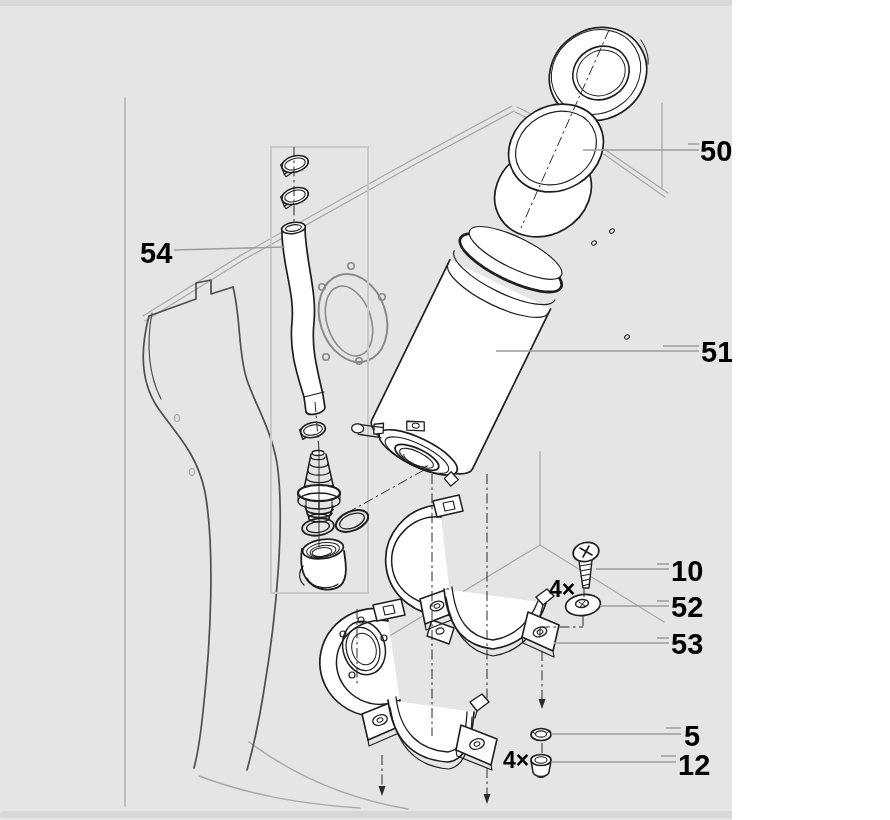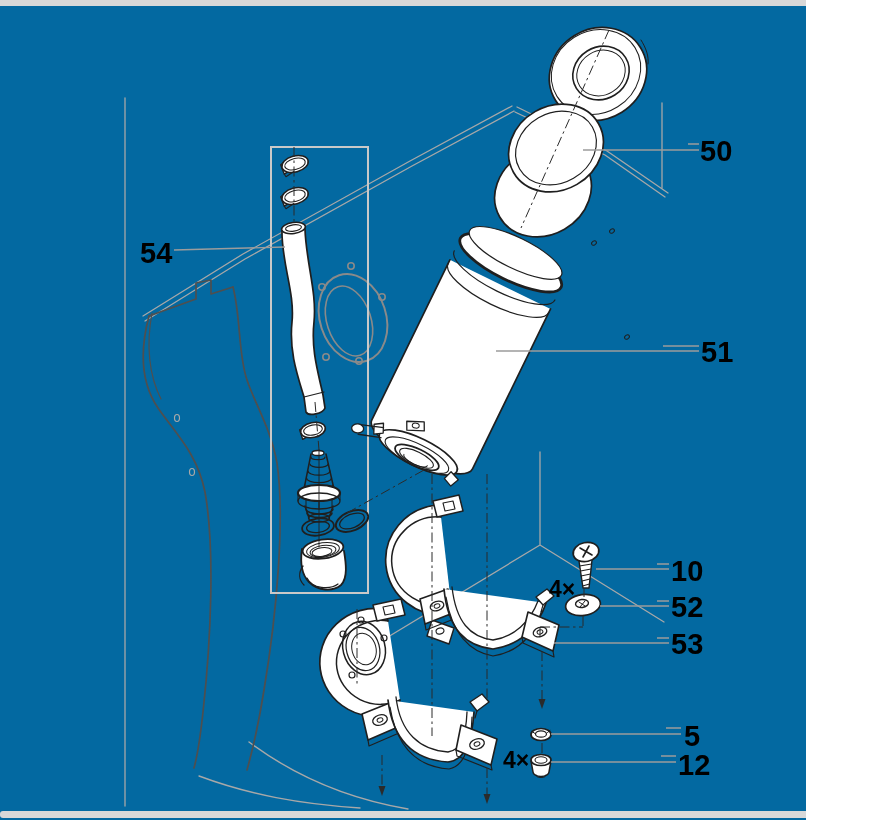--- a/index.html
+++ b/index.html
@@ -1,16 +1,16 @@
 <!DOCTYPE html>
 <html><head>
 <meta charset="utf-8">
 <style>
   html,body{margin:0;padding:0;background:#fff;}
-  .stage{position:relative;width:806px;height:820px;background:#0369a1;overflow:hidden;
+  .stage{position:relative;width:732px;height:820px;background:#e5e5e5;overflow:hidden;
          font-family:"Liberation Sans", sans-serif;}
   svg{display:block;}
   .k  {stroke:#1f1f1f;fill:none;stroke-linecap:round;stroke-linejoin:round;}
   .kw {stroke:#1f1f1f;fill:#ffffff;stroke-linecap:round;stroke-linejoin:round;}
   .g1 {stroke:#a8a8a8;fill:none;stroke-linecap:round;stroke-linejoin:round;}
   .g2 {stroke:#4f4f4f;fill:none;stroke-linecap:round;stroke-linejoin:round;}
   .gk {stroke:#8a8a8a;fill:none;stroke-linecap:round;}
   .bx {stroke:#c9c9c9;fill:none;}
   .cl {stroke:#9c9c9c;fill:none;stroke-width:1.4;}
   .dd {stroke:#2b2b2b;fill:none;stroke-width:1;stroke-dasharray:10 3.5 2.5 3.5;}

